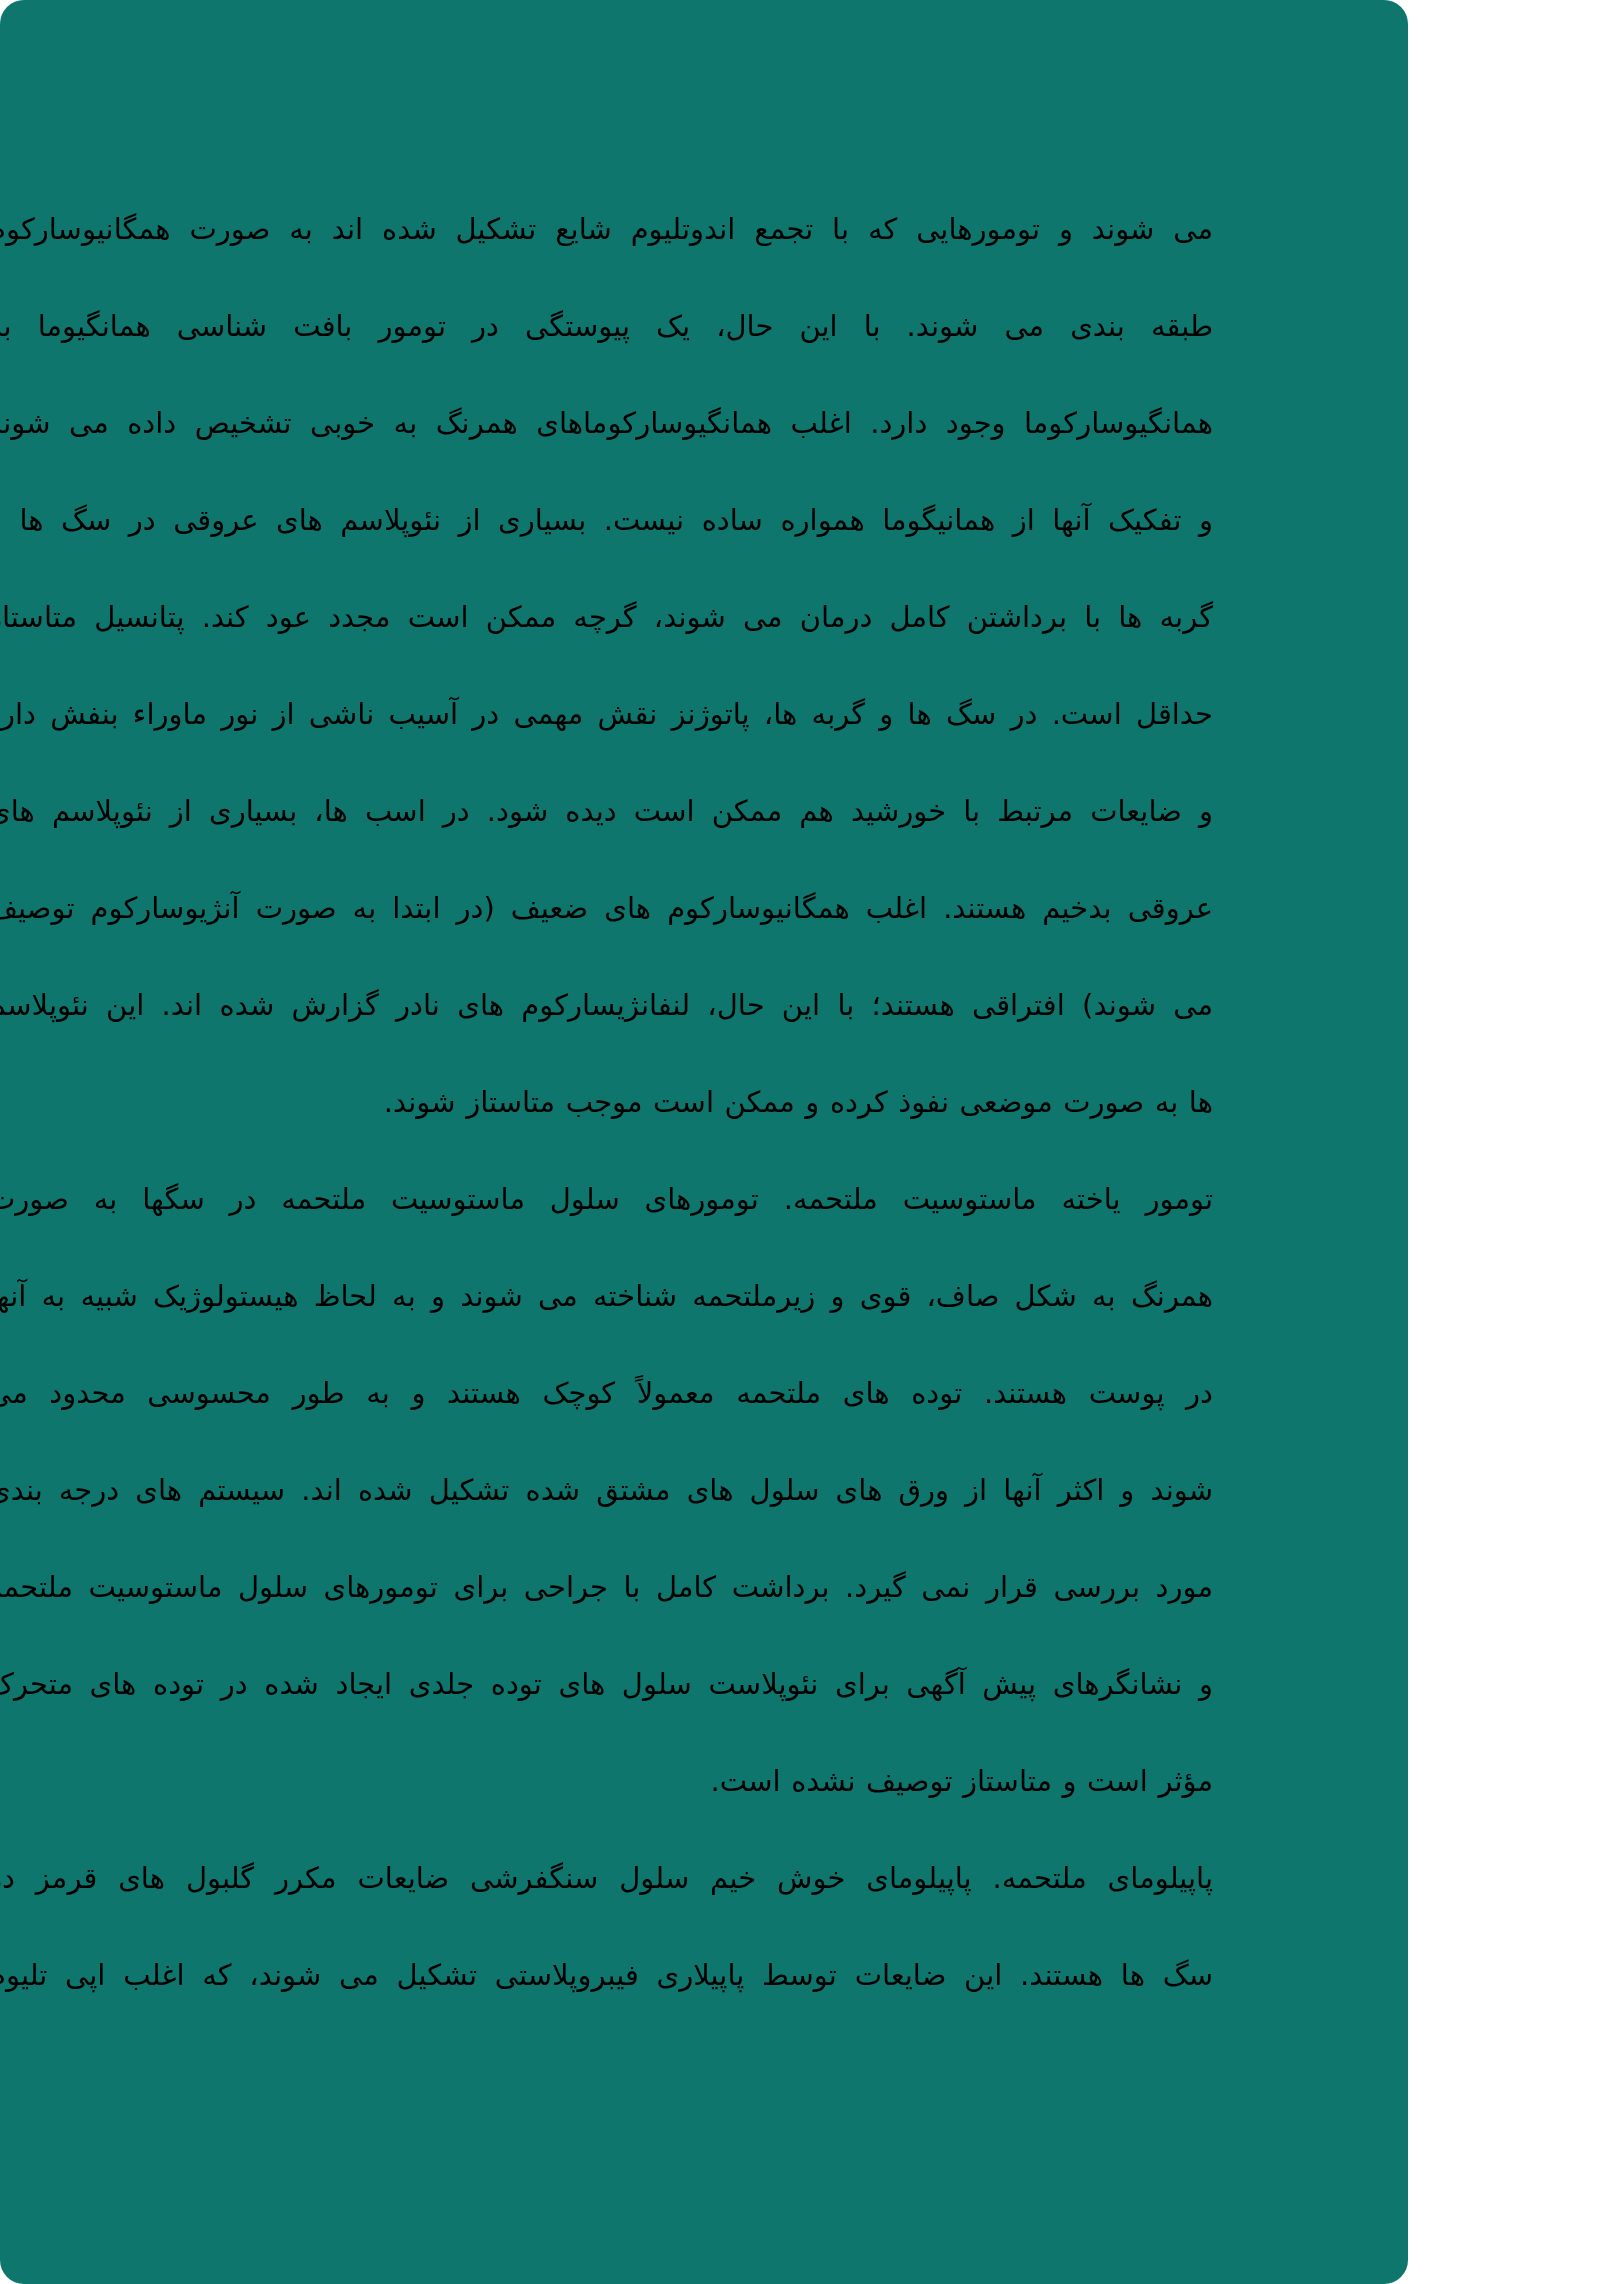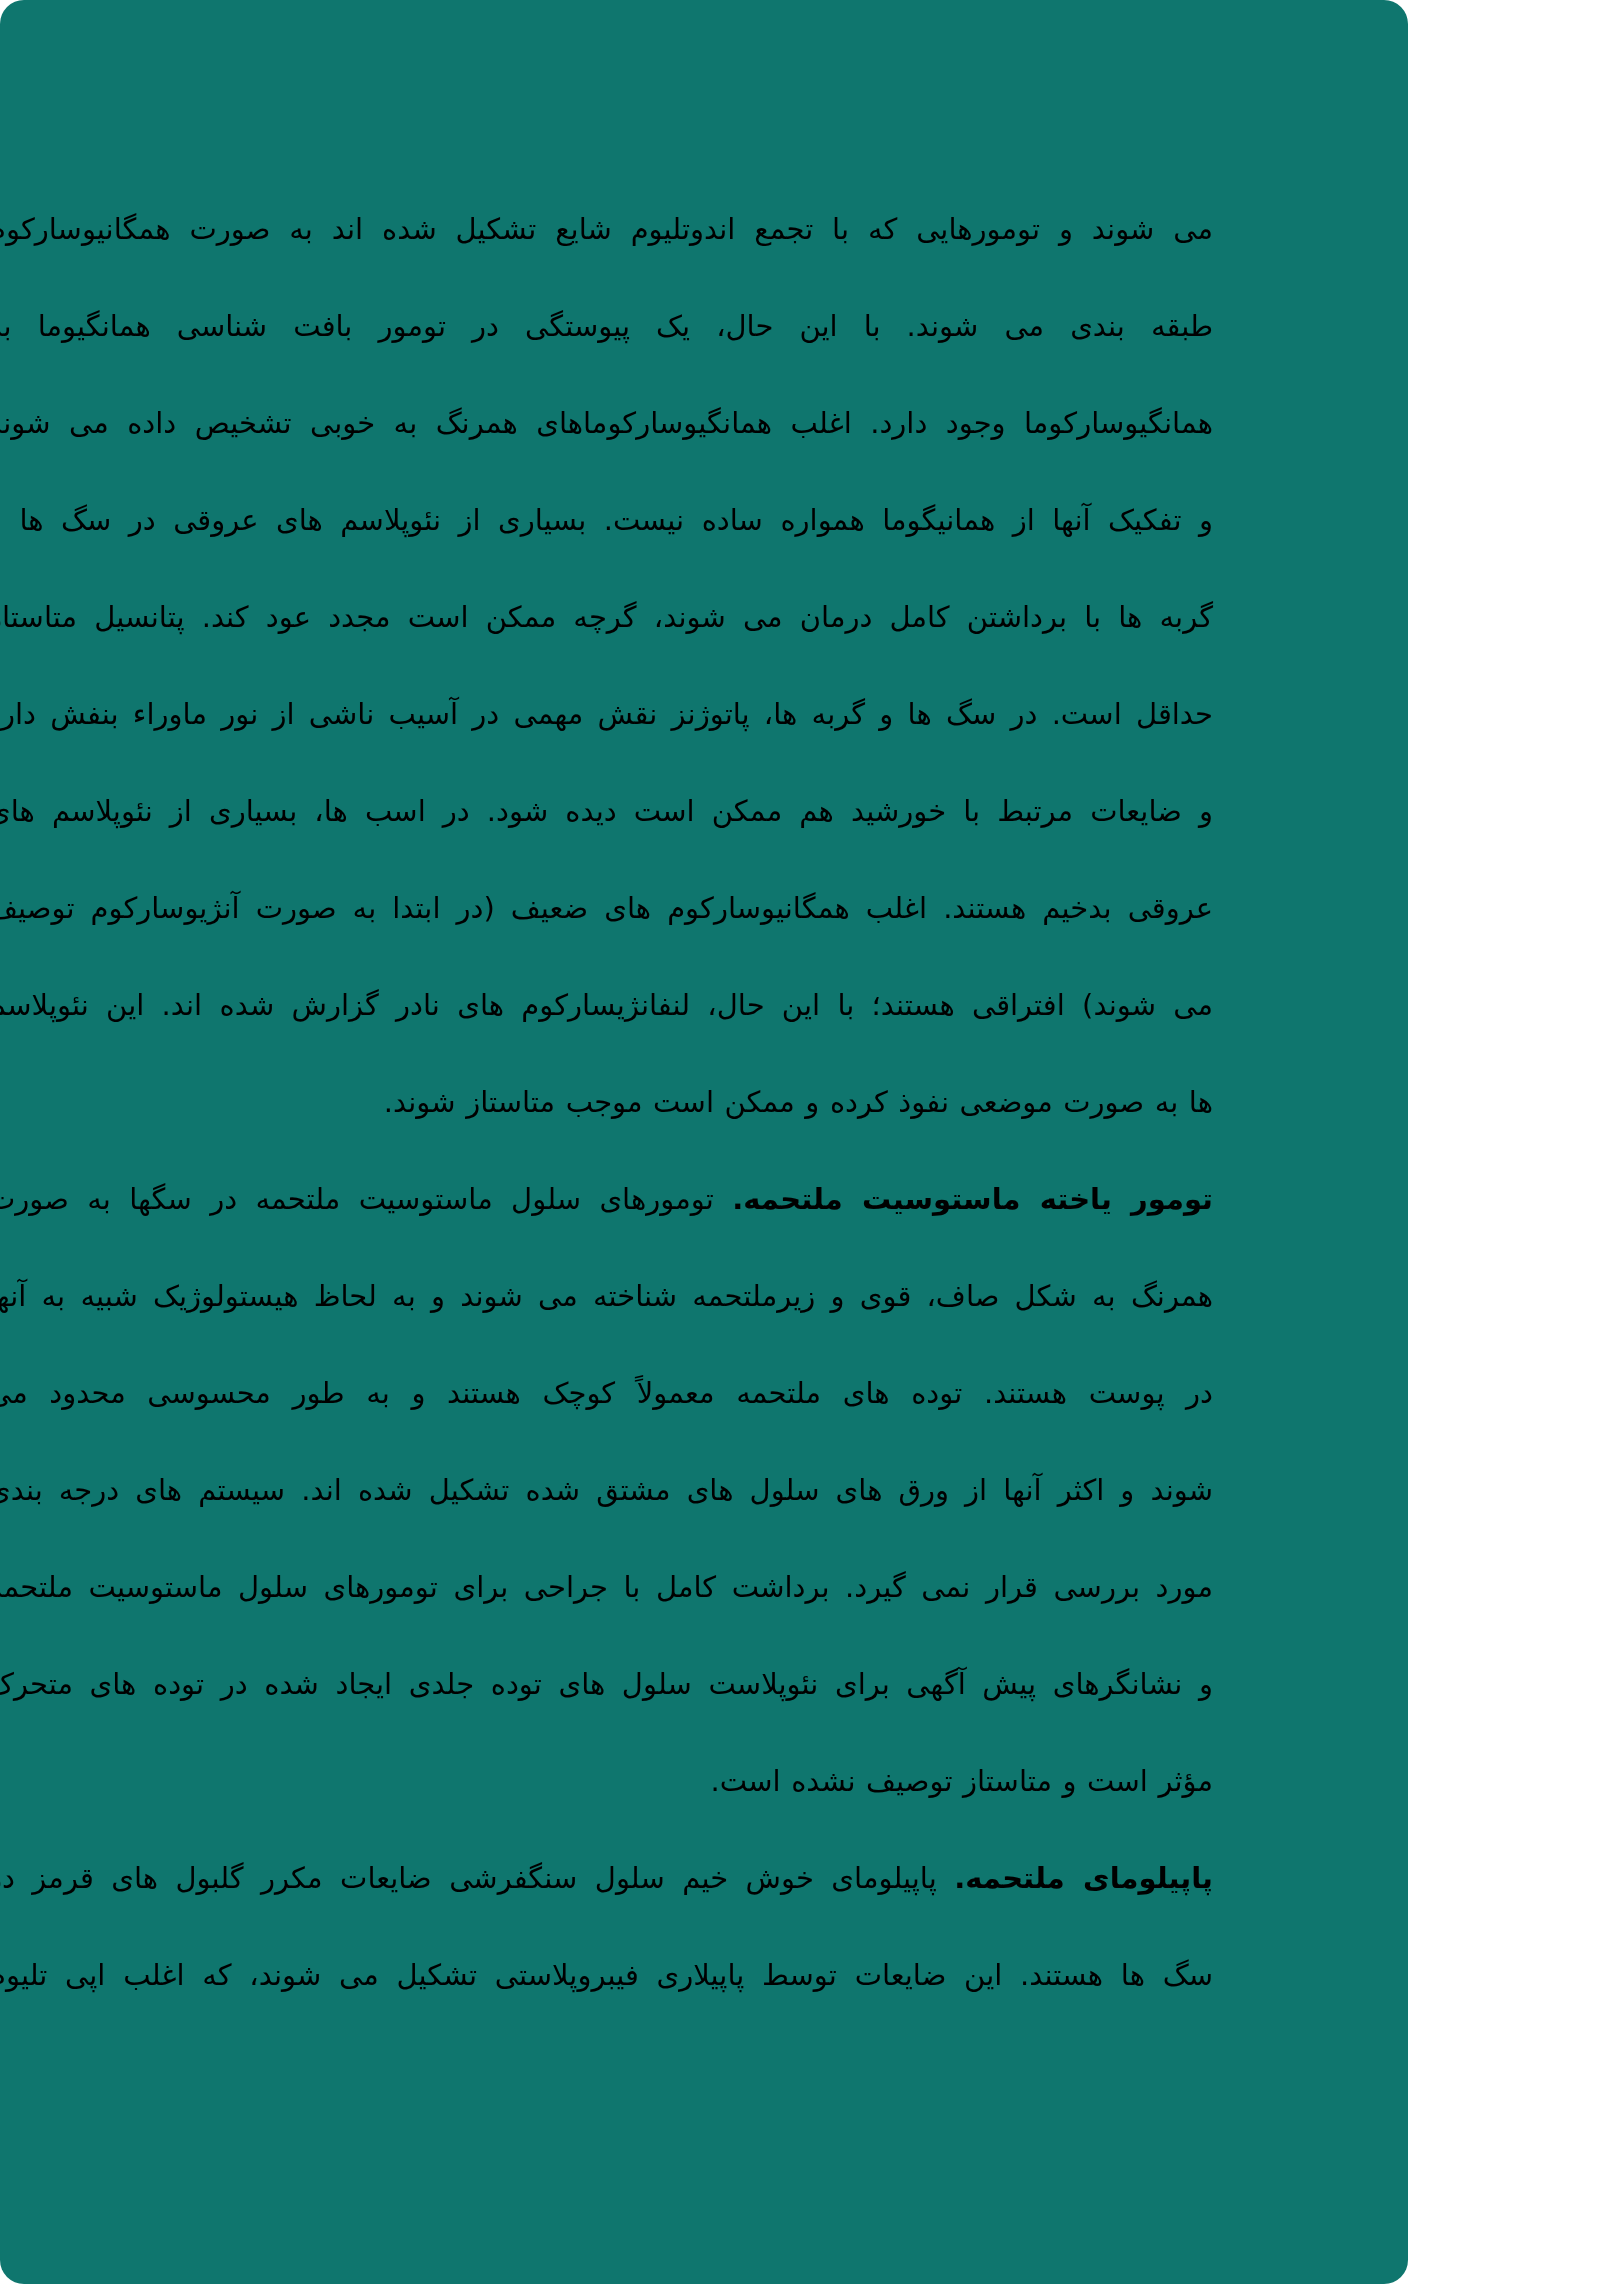--- a/index.html
+++ b/index.html
@@ -38,21 +38,21 @@
     height: 97px;
     text-align: justify;
     text-align-last: justify;
     word-spacing: 1.3px;
   }
   .line.end {
     text-align: center;
     text-align-last: right;
   }
   .line b.lead {
-    font-weight: 700;
+    font-weight: 400;
   }
 </style>
 </head>
 <body>
 
 <div class="page">
   <div class="text-block" id="text-block">
       <div class="line"><span>می شوند و تومورهایی که با تجمع اندوتلیوم شایع تشکیل شده اند به صورت همگانیوسارکوم</span></div>
       <div class="line"><span>طبقه بندی می شوند. با این حال، یک پیوستگی در تومور بافت شناسی همانگیوما به</span></div>
       <div class="line"><span>همانگیوسارکوما وجود دارد. اغلب همانگیوسارکوماهای همرنگ به خوبی تشخیص داده می شوند</span></div>

